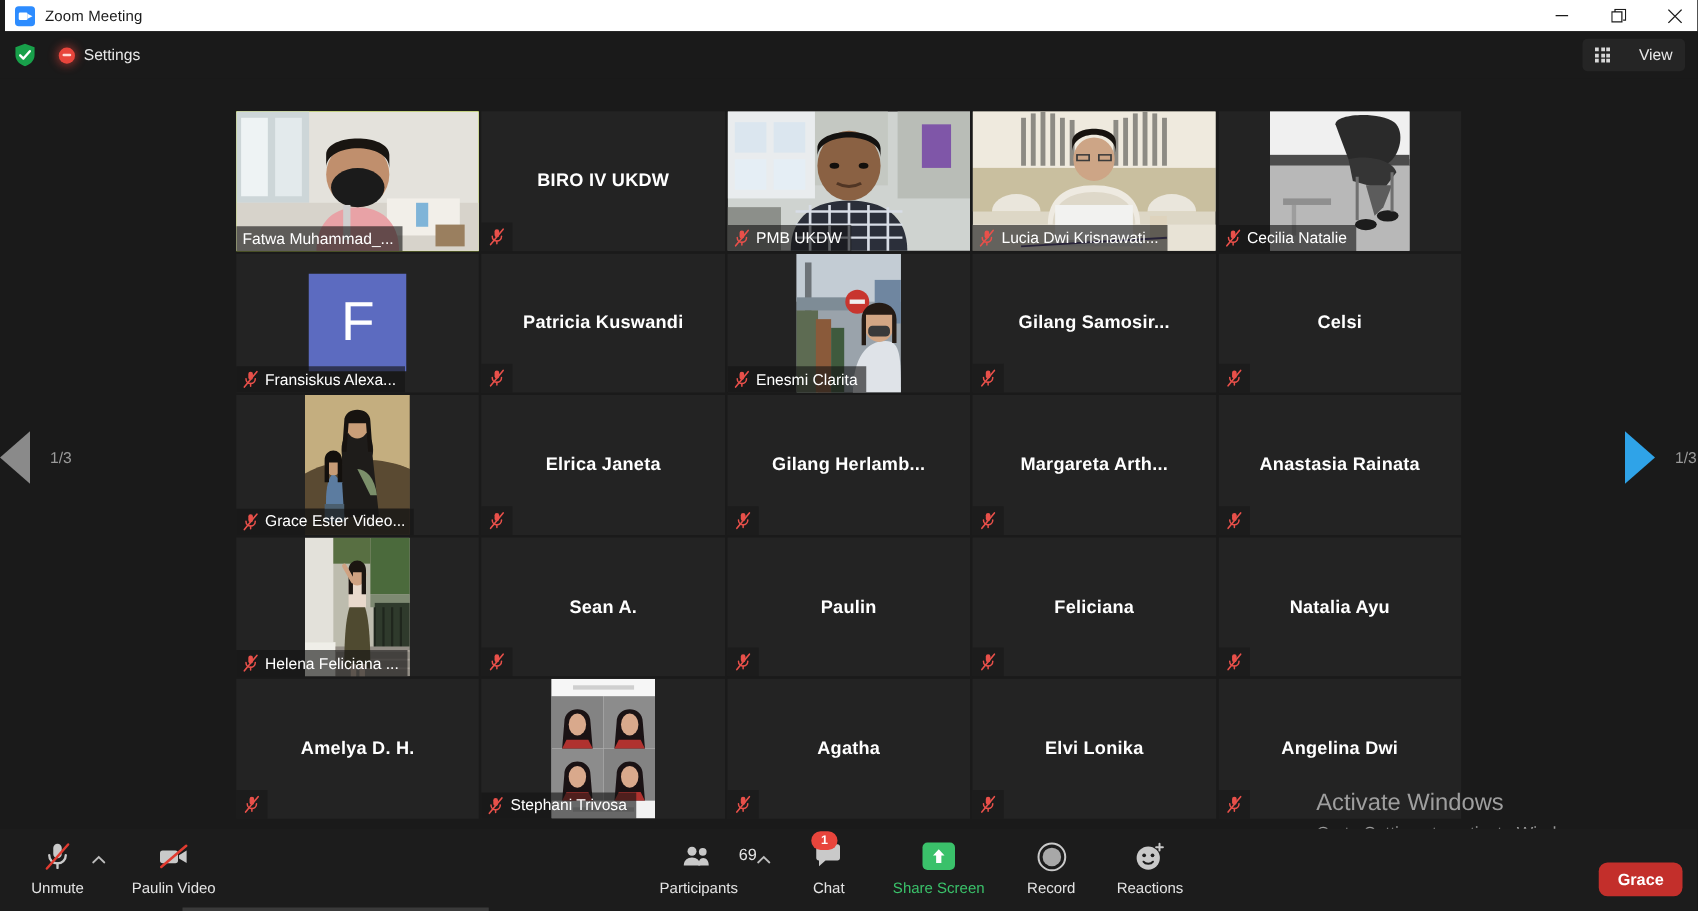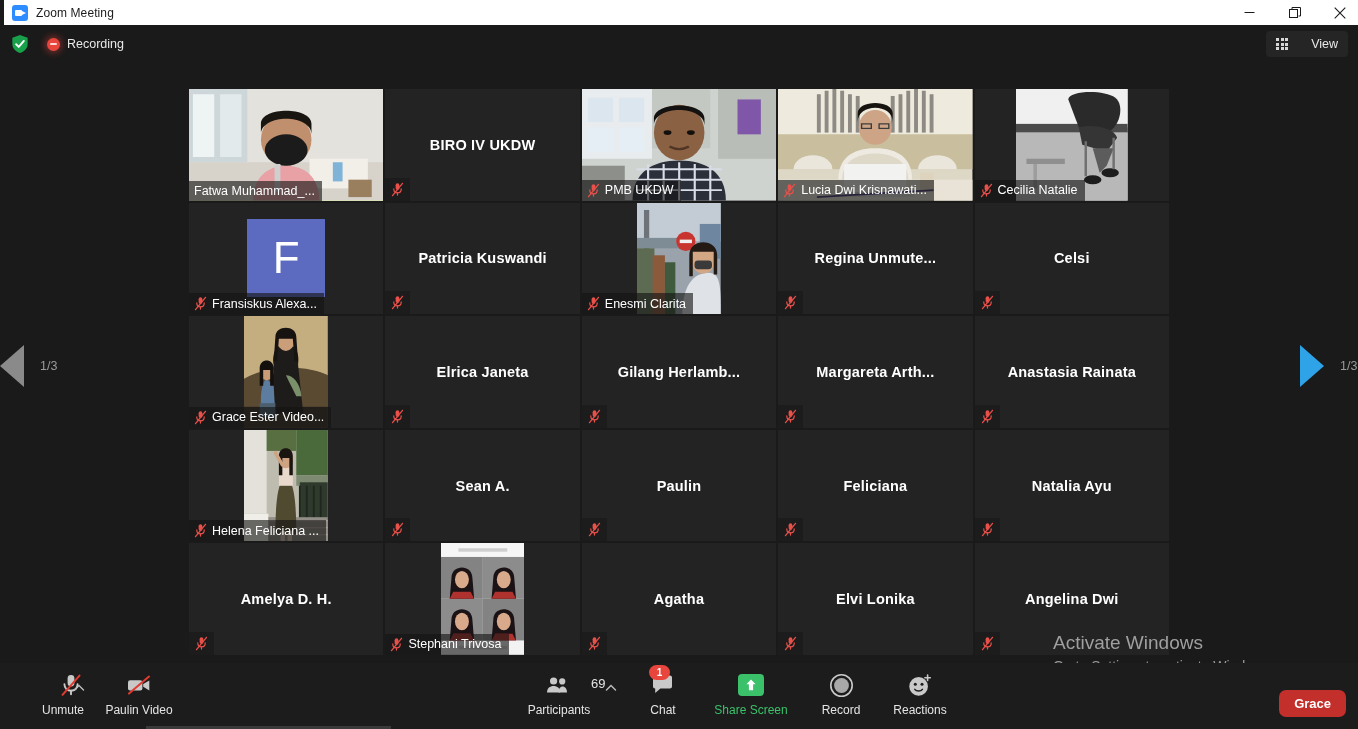--- a/index.html
+++ b/index.html
@@ -391,21 +391,21 @@
     </div>
   </div>
 
   <div class="topbar">
     <svg class="shield" viewBox="0 0 20 22">
       <path d="M10 1 L18.5 4 V11 C18.5 16 14.5 19.6 10 21 C5.5 19.6 1.5 16 1.5 11 V4 Z" fill="#18a04a"></path>
       <path d="M5.7 11.3 L8.6 14.2 L14.3 7.6" fill="none" stroke="#ffffff" stroke-width="2.1" stroke-linecap="round" stroke-linejoin="round"></path>
     </svg>
     <div class="rec-group">
       <div class="rec-dot"></div>
-      <div class="rec-label">Recording</div>
+      <div class="rec-label">Settings</div>
     </div>
     <div class="view-btn">
       <div class="grid-glyph">
         <i></i>
           <i></i>
           <i></i>
           <i></i>
           <i></i>
           <i></i>
           <i></i>
@@ -606,21 +606,21 @@
         <svg class="mic-off" viewBox="0 0 14 16">
   <rect x="5" y="1.4" width="4" height="7" rx="2" fill="#e8504a"></rect>
   <path d="M3 7.4 C3 10 4.8 11.6 7 11.6 C9.2 11.6 11 10 11 7.4" fill="none" stroke="#e8504a" stroke-width="1.3" stroke-linecap="round"></path>
   <path d="M7 11.6 V14" stroke="#e8504a" stroke-width="1.3" stroke-linecap="round"></path>
   <path d="M1.6 14.6 L12.4 1.4" stroke="#e8504a" stroke-width="1.4" stroke-linecap="round"></path>
 </svg>
         <span class="nm">Enesmi Clarita</span>
       </div>
       </div>
       <div class="tile">
-        <div class="tile-name-center">Regina  Unmute...</div>
+        <div class="tile-name-center">Gilang  Samosir...</div>
         <div class="mute-only">
           <svg class="mic-off" viewBox="0 0 14 16">
   <rect x="5" y="1.4" width="4" height="7" rx="2" fill="#e8504a"></rect>
   <path d="M3 7.4 C3 10 4.8 11.6 7 11.6 C9.2 11.6 11 10 11 7.4" fill="none" stroke="#e8504a" stroke-width="1.3" stroke-linecap="round"></path>
   <path d="M7 11.6 V14" stroke="#e8504a" stroke-width="1.3" stroke-linecap="round"></path>
   <path d="M1.6 14.6 L12.4 1.4" stroke="#e8504a" stroke-width="1.4" stroke-linecap="round"></path>
 </svg>
         </div>
       </div>
       <div class="tile">
@@ -871,21 +871,21 @@
       </div>
     </div>
 
   <div class="activate">
     <div class="a1">Activate Windows</div>
     <div class="a2">Go to Settings to activate Windows.</div>
   </div>
 
   <div class="toolbar">
 
-    <div class="tb-item" style="left:8px;align-items:flex-end;">
+    <div class="tb-item" style="left:8px;">
       <div class="ico">
         <svg width="26" height="26" viewBox="0 0 26 26">
           <rect x="9.6" y="3" width="6.8" height="11.5" rx="3.4" fill="#c9c9c9"></rect>
           <path d="M6.4 12.1 C6.4 16.2 9.4 18.7 13 18.7 C16.6 18.7 19.6 16.2 19.6 12.1" fill="none" stroke="#c9c9c9" stroke-width="1.9" stroke-linecap="round"></path>
           <path d="M13 18.7 V22.3" stroke="#c9c9c9" stroke-width="1.9" stroke-linecap="round"></path>
           <path d="M4.5 22.8 L21.5 3.6" stroke="#e03b30" stroke-width="2" stroke-linecap="round"></path>
         </svg>
       </div>
       <div class="lbl">Unmute</div>
     </div>

